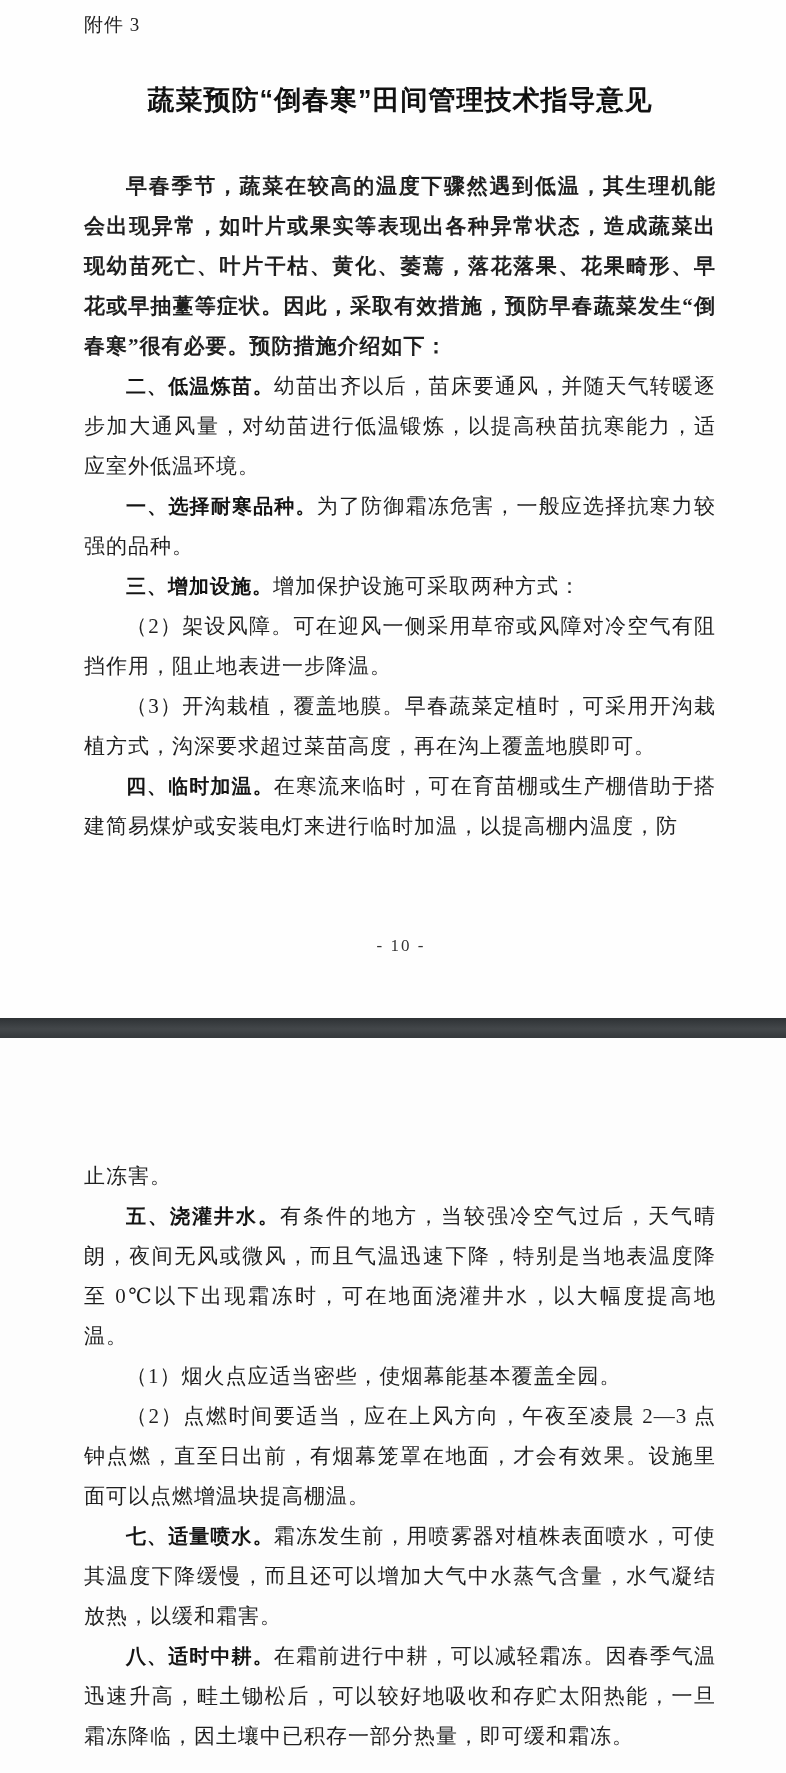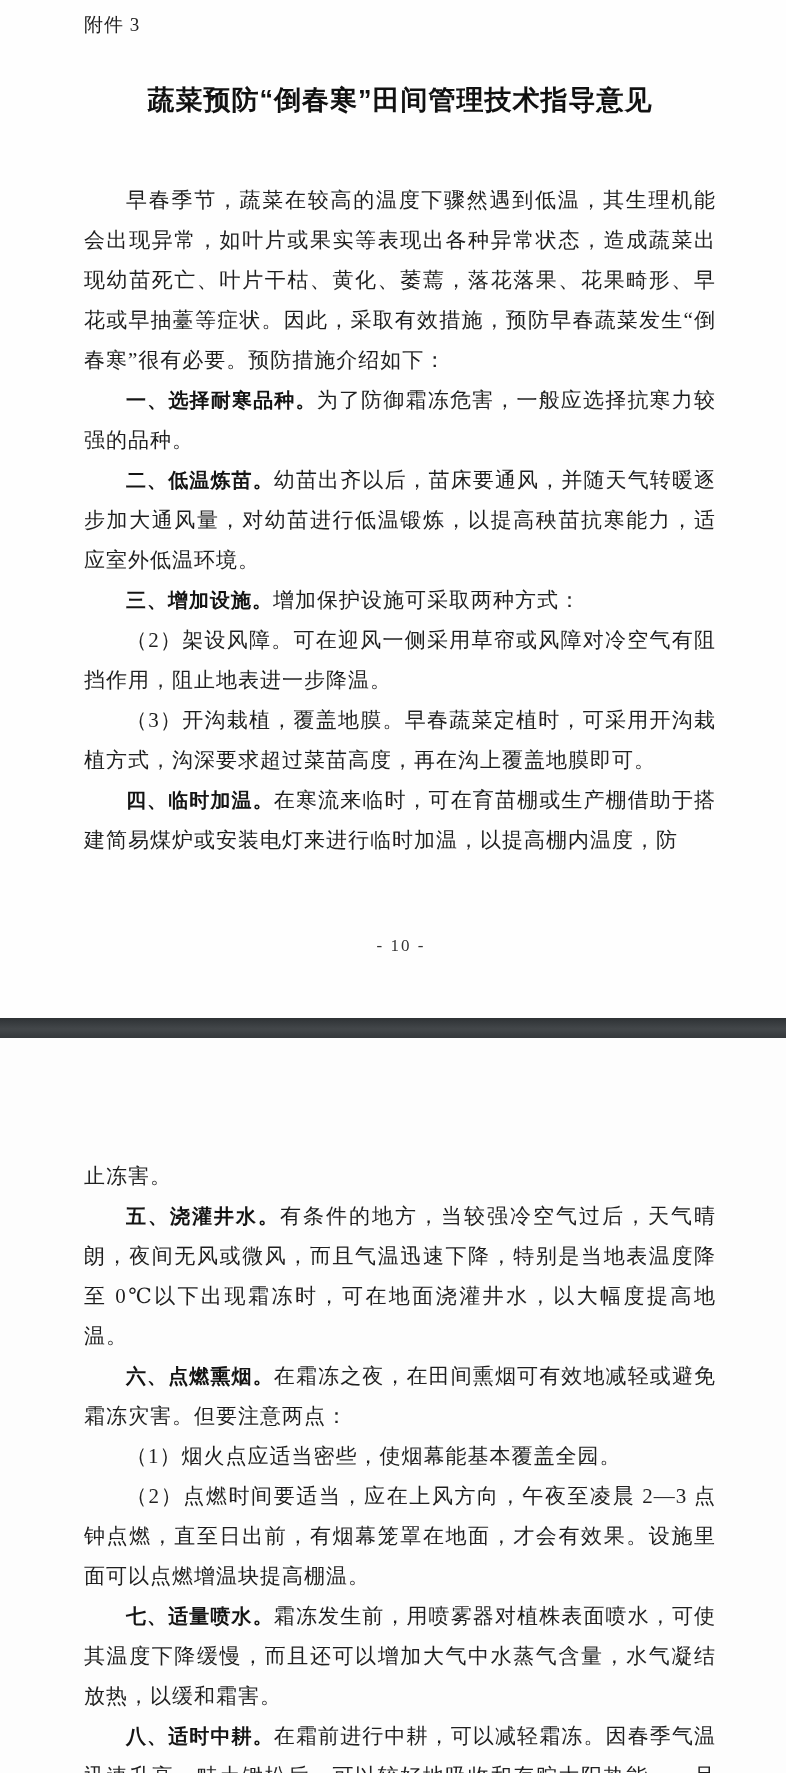--- a/index.html
+++ b/index.html
@@ -46,21 +46,21 @@
     font-family: Liberation Sans, sans-serif;
   }
   .para {
     margin: 0;
     font-size: 21px;
     line-height: 40px;
     letter-spacing: 1px;
     text-align: justify;
     color: #1f1f1f;
   }
-  .para.first { margin-top: 62px; }
+  .para.first { margin-top: 48px; font-weight: bold; }
   .para.indent { text-indent: 2em; }
   .para.noindent { text-indent: 0; }
   .lead {
     font-weight: bold;
     color: #141414;
     font-family: "Liberation Sans", "DejaVu Sans", sans-serif;
     font-size: 20px;
   }
   .pageno {
     position: absolute;
@@ -78,44 +78,43 @@
 
 <div class="doc">
 
   <section class="page page1">
     <div class="attachment">附件 3</div>
 
     <h1 class="title">蔬菜预防“倒春寒”田间管理技术指导意见</h1>
 
     <p class="para indent first"><span>早春季节，蔬菜在较高的温度下骤然遇到低温，其生理机能会出现异常，如叶片或果实等表现出各种异常状态，造成蔬菜出现幼苗死亡、叶片干枯、黄化、萎蔫，落花落果、花果畸形、早花或早抽薹等症状。因此，采取有效措施，预防早春蔬菜发生“倒春寒”很有必要。预防措施介绍如下：</span></p>
 
+    <p class="para indent"><span class="lead">二、低温炼苗。</span><span>幼苗出齐以后，苗床要通风，并随天气转暖逐步加大通风量，对幼苗进行低温锻炼，以提高秧苗抗寒能力，适应室外低温环境。</span></p>
+
     <p class="para indent"><span class="lead">一、选择耐寒品种。</span><span>为了防御霜冻危害，一般应选择抗寒力较强的品种。</span></p>
-
-    <p class="para indent"><span class="lead">二、低温炼苗。</span><span>幼苗出齐以后，苗床要通风，并随天气转暖逐步加大通风量，对幼苗进行低温锻炼，以提高秧苗抗寒能力，适应室外低温环境。</span></p>
 
     <p class="para indent"><span class="lead">三、增加设施。</span><span>增加保护设施可采取两种方式：</span></p>
 
 
     <p class="para indent"><span>（2）架设风障。可在迎风一侧采用草帘或风障对冷空气有阻挡作用，阻止地表进一步降温。</span></p>
 
     <p class="para indent"><span>（3）开沟栽植，覆盖地膜。早春蔬菜定植时，可采用开沟栽植方式，沟深要求超过菜苗高度，再在沟上覆盖地膜即可。</span></p>
 
     <p class="para indent"><span class="lead">四、临时加温。</span><span>在寒流来临时，可在育苗棚或生产棚借助于搭建简易煤炉或安装电灯来进行临时加温，以提高棚内温度，防</span></p>
 
     <div class="pageno">- 10 -</div>
   </section>
 
   <div class="separator"></div>
 
   <section class="page page2">
     <p class="para noindent"><span>止冻害。</span></p>
 
     <p class="para indent"><span class="lead">五、浇灌井水。</span><span>有条件的地方，当较强冷空气过后，天气晴朗，夜间无风或微风，而且气温迅速下降，特别是当地表温度降至 0℃以下出现霜冻时，可在地面浇灌井水，以大幅度提高地温。</span></p>
 
-    <p class="para indent"><span class="lead">六、点燃熏烟。</span><span>在霜冻之夜，在田间熏烟可有效地减轻或避免霜冻灾害。但要注意两点：</span></p>
 
     <p class="para indent"><span>（1）烟火点应适当密些，使烟幕能基本覆盖全园。</span></p>
 
     <p class="para indent"><span>（2）点燃时间要适当，应在上风方向，午夜至凌晨 2—3 点钟点燃，直至日出前，有烟幕笼罩在地面，才会有效果。设施里面可以点燃增温块提高棚温。</span></p>
 
     <p class="para indent"><span class="lead">七、适量喷水。</span><span>霜冻发生前，用喷雾器对植株表面喷水，可使其温度下降缓慢，而且还可以增加大气中水蒸气含量，水气凝结放热，以缓和霜害。</span></p>
 
     <p class="para indent"><span class="lead">八、适时中耕。</span><span>在霜前进行中耕，可以减轻霜冻。因春季气温迅速升高，畦土锄松后，可以较好地吸收和存贮太阳热能，一旦霜冻降临，因土壤中已积存一部分热量，即可缓和霜冻。</span></p>
   </section>
 

